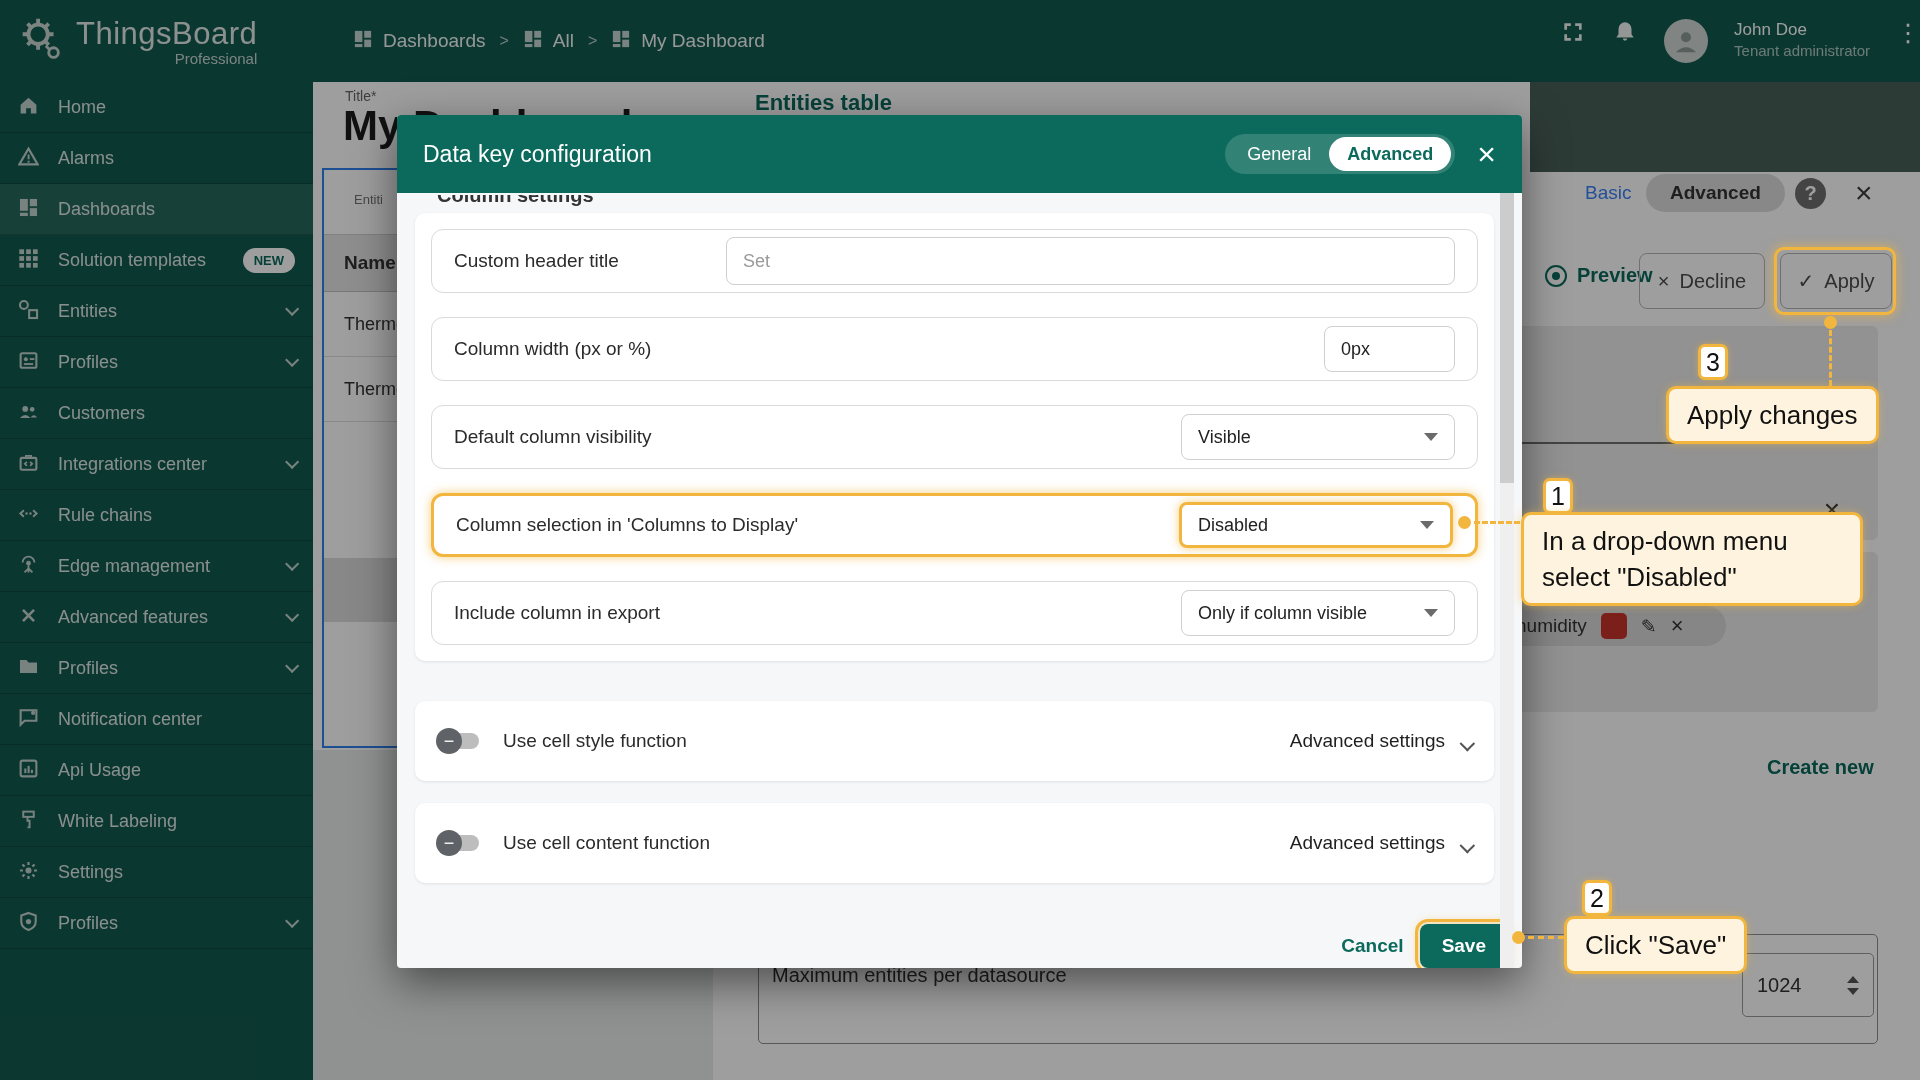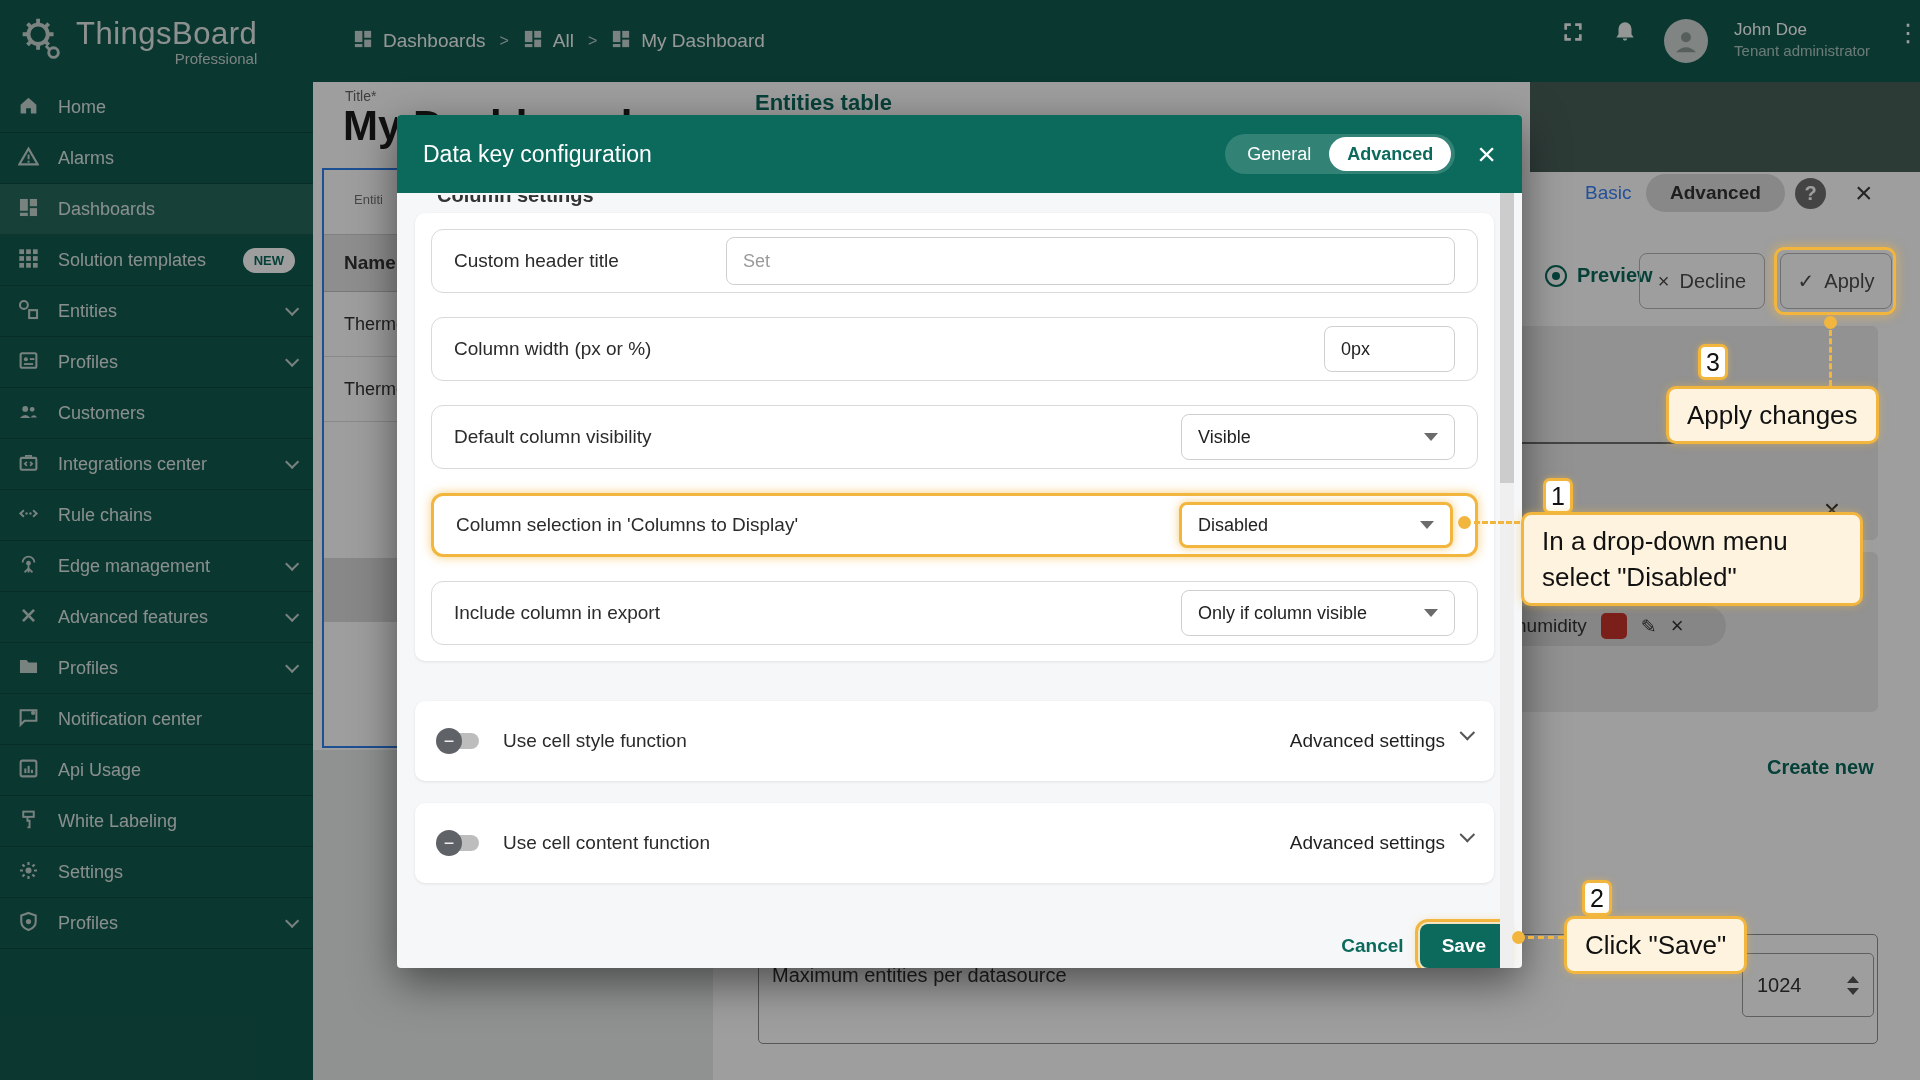--- a/index.html
+++ b/index.html
@@ -106,21 +106,21 @@
   .m-input--small{width:131px;height:46px;color:#222;margin-left:auto}
   .m-select{width:274px;height:46px;border:1px solid #cfcfcf;border-radius:8px;display:flex;align-items:center;padding:0 16px;margin-left:auto;font-size:18px;color:#222;background:#fff}
   .m-select .caret{margin-left:auto;width:0;height:0;border-left:7px solid transparent;border-right:7px solid transparent;border-top:8px solid #6b6b6b}
   .m-select.hl{border:3px solid #f2b63e;box-shadow:0 0 8px 1px rgba(242,182,62,.55)}
   .card-toggle{height:80px;display:flex;align-items:center;padding:0 24px;margin-top:22px}
   .card-toggle.first{margin-top:40px}
   .tgl{width:40px;height:16px;background:rgba(0,0,0,.26);border-radius:8px;position:relative;margin-right:24px;flex:none}
   .tgl-thumb{position:absolute;left:-3px;top:-5px;width:26px;height:26px;border-radius:50%;background:#5f6368;color:#fff;display:flex;align-items:center;justify-content:center;font-size:18px}
   .tgl-thumb::after{content:"\2212"}
   .tgl-label{font-size:19px;color:#2b2b2b}
-  .adv-link{margin-left:auto;display:flex;align-items:flex-start;gap:14px;font-size:19px;color:#1f1f1f}
+  .adv-link{margin-left:auto;display:flex;align-items:flex-end;gap:14px;font-size:19px;color:#1f1f1f}
   .adv-chev{width:11px;height:11px;border-right:2px solid #555;border-bottom:2px solid #555;transform:rotate(45deg) translateY(-4px)}
   .modal-footer{position:absolute;right:14px;bottom:0;display:flex;align-items:center;gap:16px}
   .cancel-btn{color:#0b6a5c;font-size:19px;font-weight:bold}
   .save-btn{background:#0b6a5c;color:#fff;font-size:19px;font-weight:bold;height:44px;padding:0 22px;border-radius:8px;display:flex;align-items:center;outline:3px solid #f2b63e;outline-offset:2px;box-shadow:0 0 10px 2px rgba(242,182,62,.5)}
   .modal-scrollbar{position:absolute;top:78px;right:8px;width:14px;bottom:0;background:#efefef}
   .modal-scrollbar .thumb{position:absolute;top:0;left:0;right:0;height:290px;background:#cccccc}
 
   
   .anno{position:absolute;inset:0;z-index:30;pointer-events:none}
   .ring-apply{position:absolute;left:1774px;top:247px;width:122px;height:68px;border:3px solid #f2b63e;border-radius:10px;box-shadow:0 0 10px 2px rgba(242,182,62,.5)}

